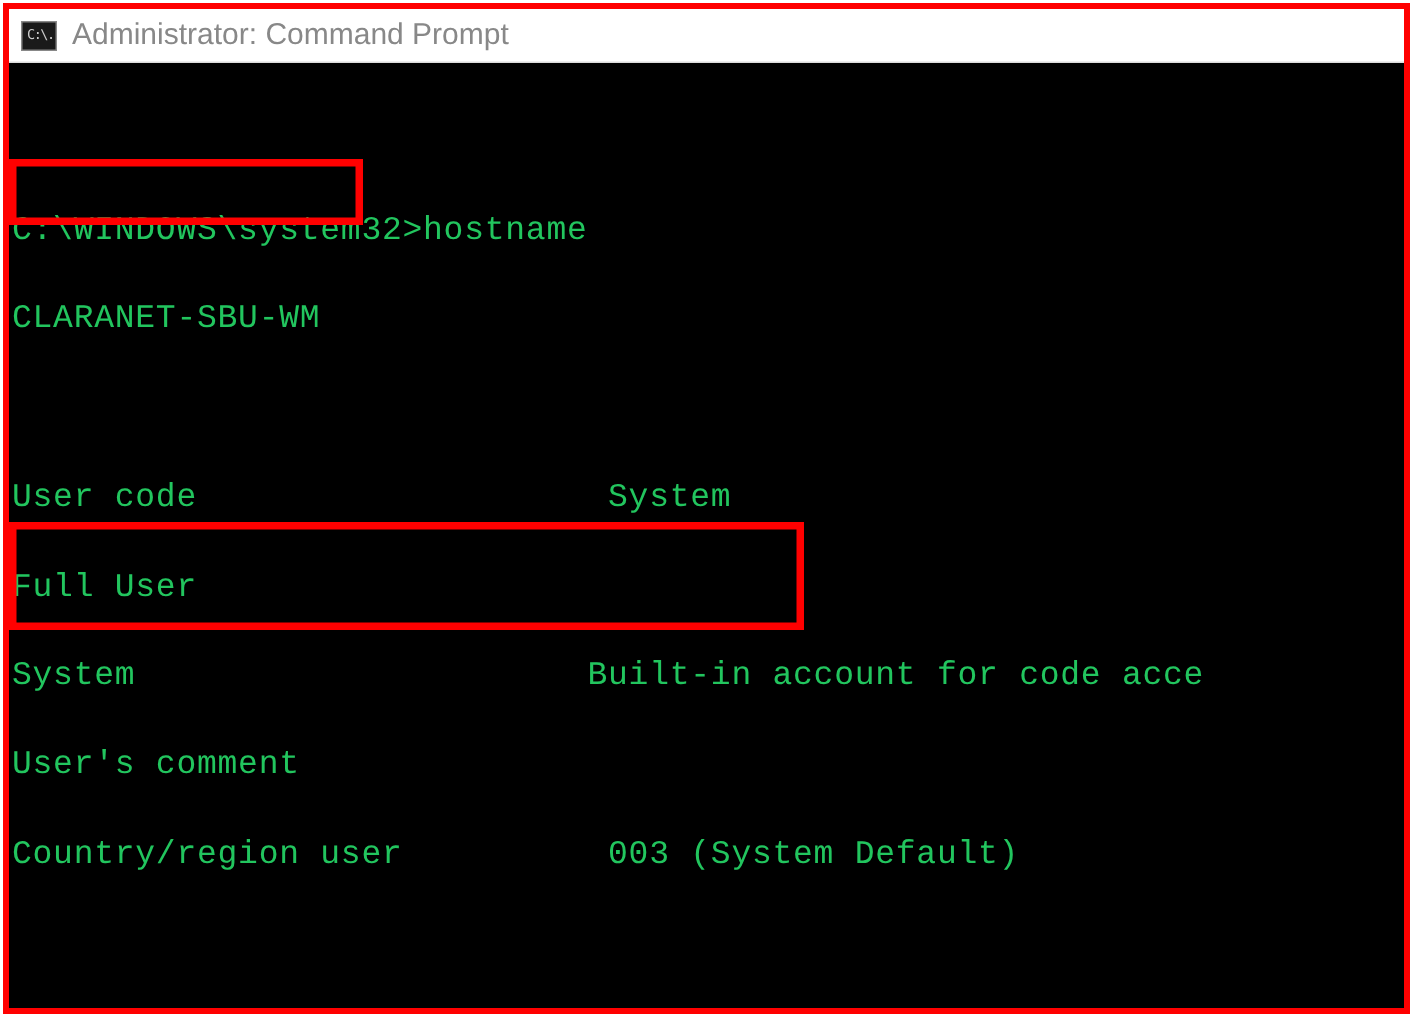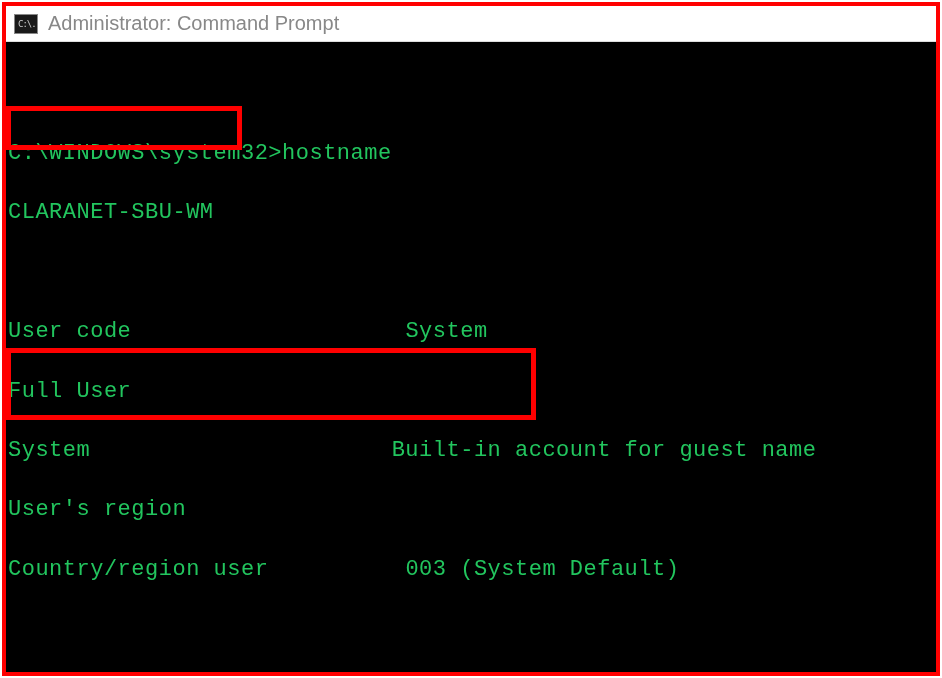--- a/index.html
+++ b/index.html
@@ -112,22 +112,22 @@
     <div class="title-text">Administrator: Command Prompt</div>
   </div>
 
   <div class="terminal">
 <div class="line"><span> </span></div>
 <div class="line"><span>C:\WINDOWS\system32&gt;</span><span>hostname</span></div>
 <div class="line"><span>CLARANET-SBU-WM</span></div>
 <div class="line"><span> </span></div>
 <div class="line"><span>User code                    </span><span>System</span></div>
 <div class="line"><span>Full User</span></div>
-<div class="line"><span>System                      </span><span>Built-in account for guest name</span></div>
-<div class="line"><span>User's region</span></div>
+<div class="line"><span>System                      </span><span>Built-in account for code acce</span></div>
+<div class="line"><span>User's comment</span></div>
 <div class="line"><span>Country/region user          </span><span>003 (System Default)</span></div>
 
 
 
 
 
 
 
 
 

